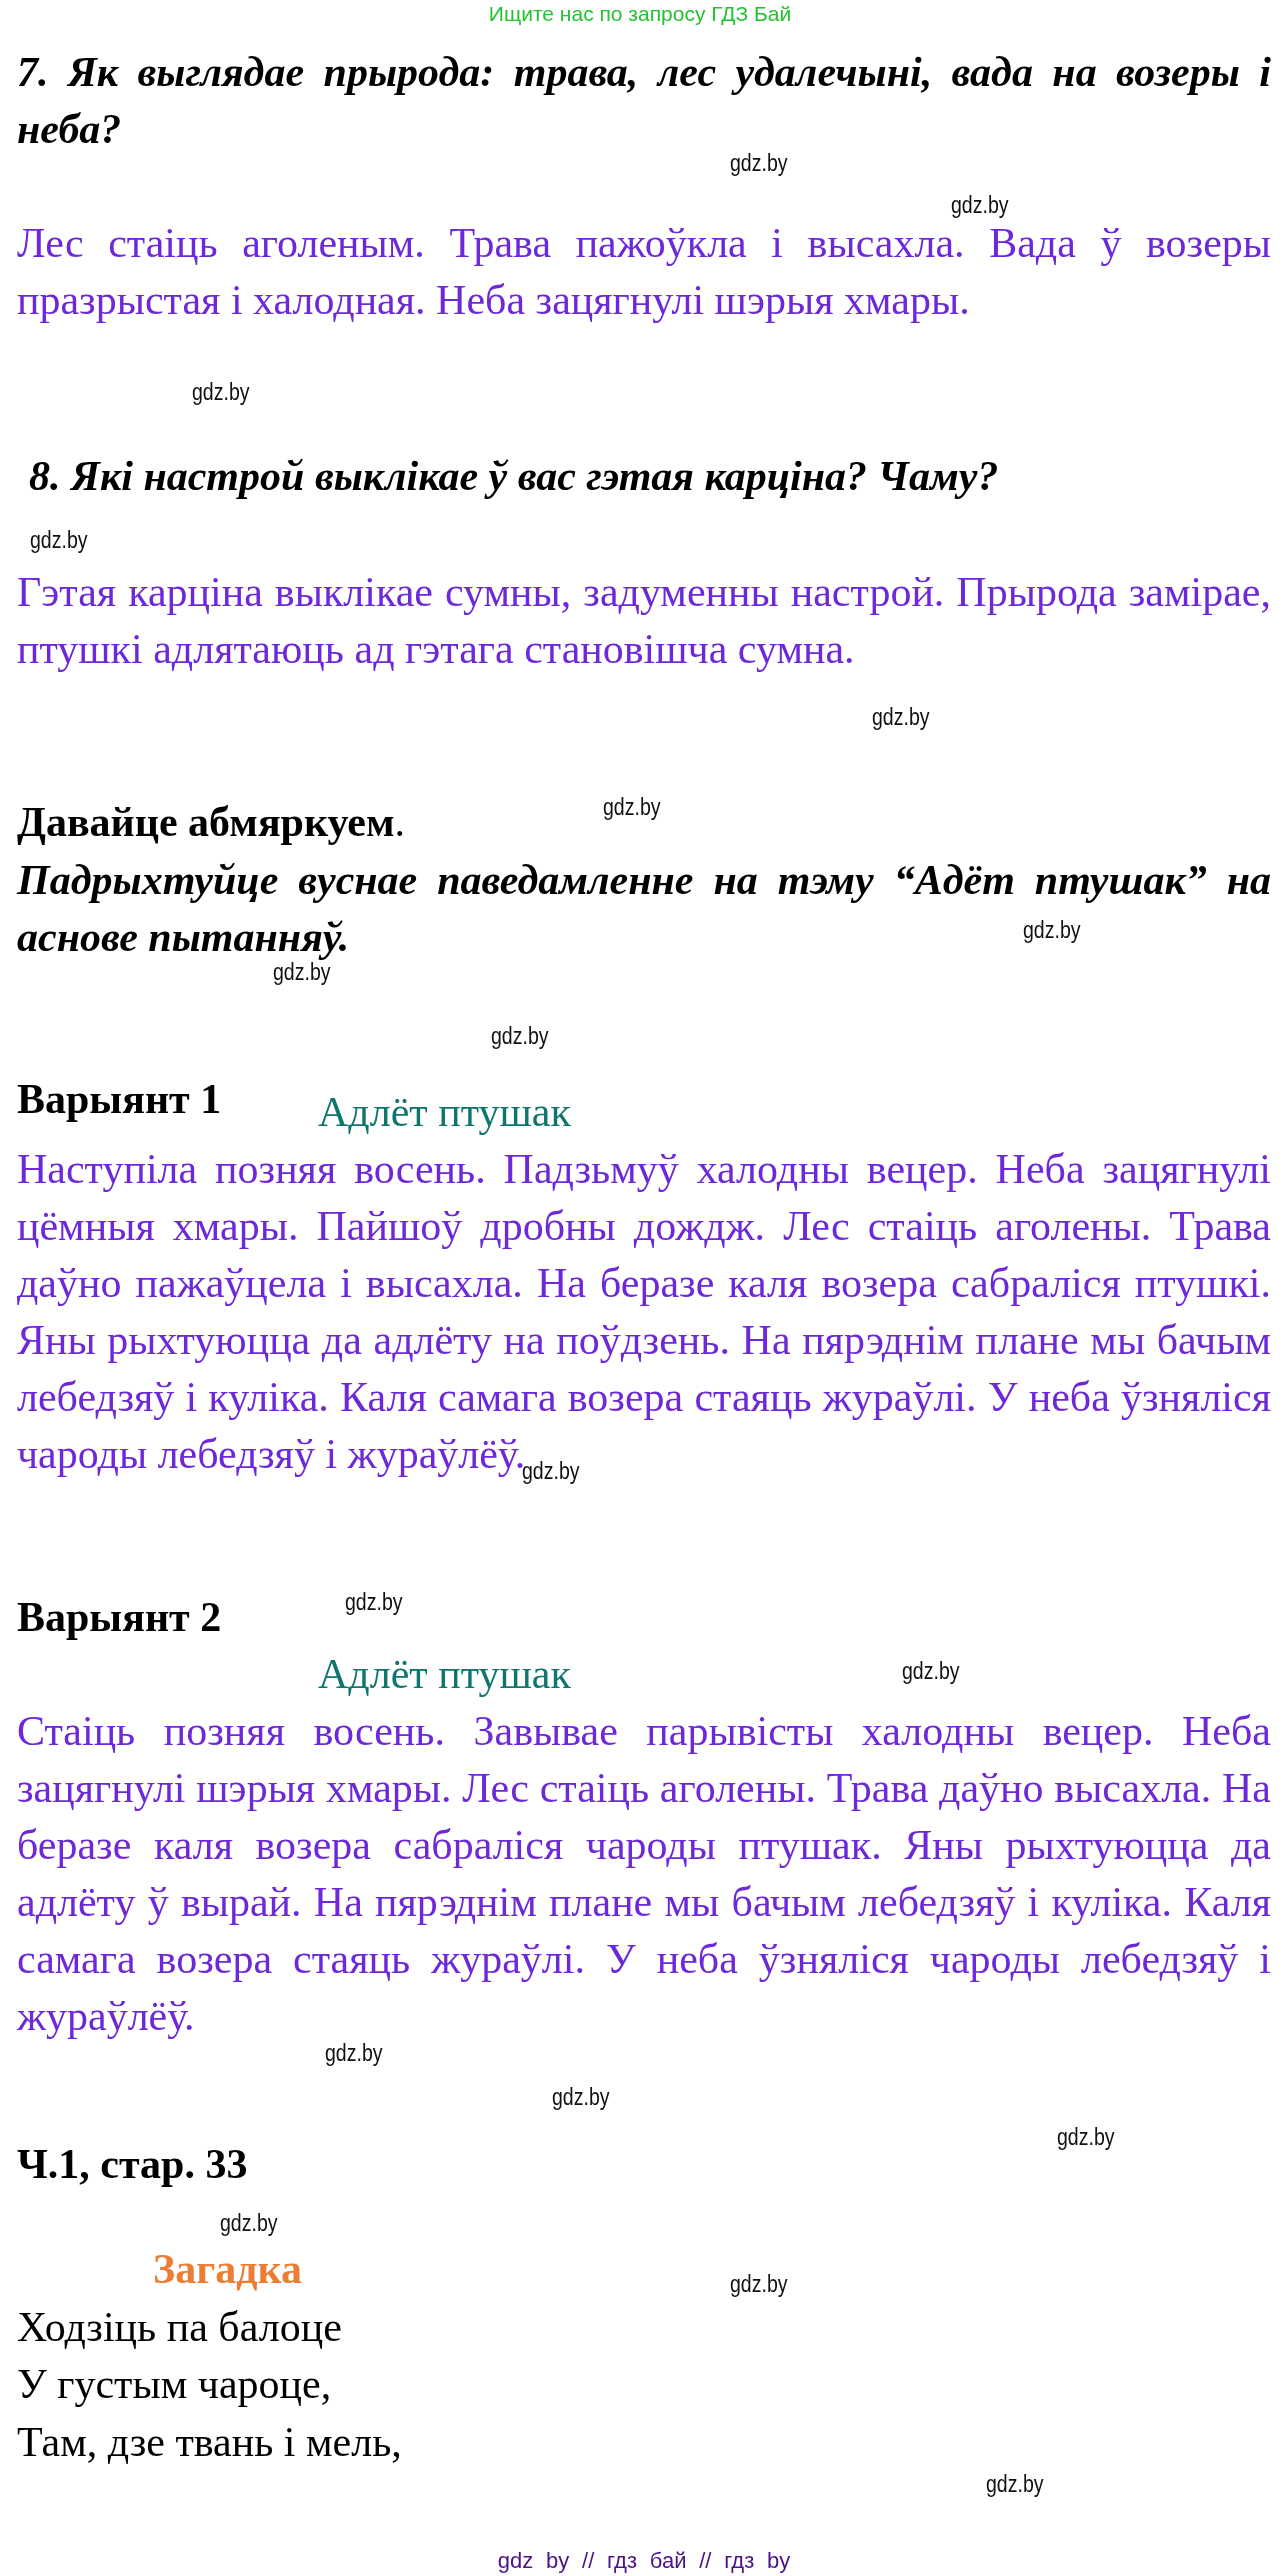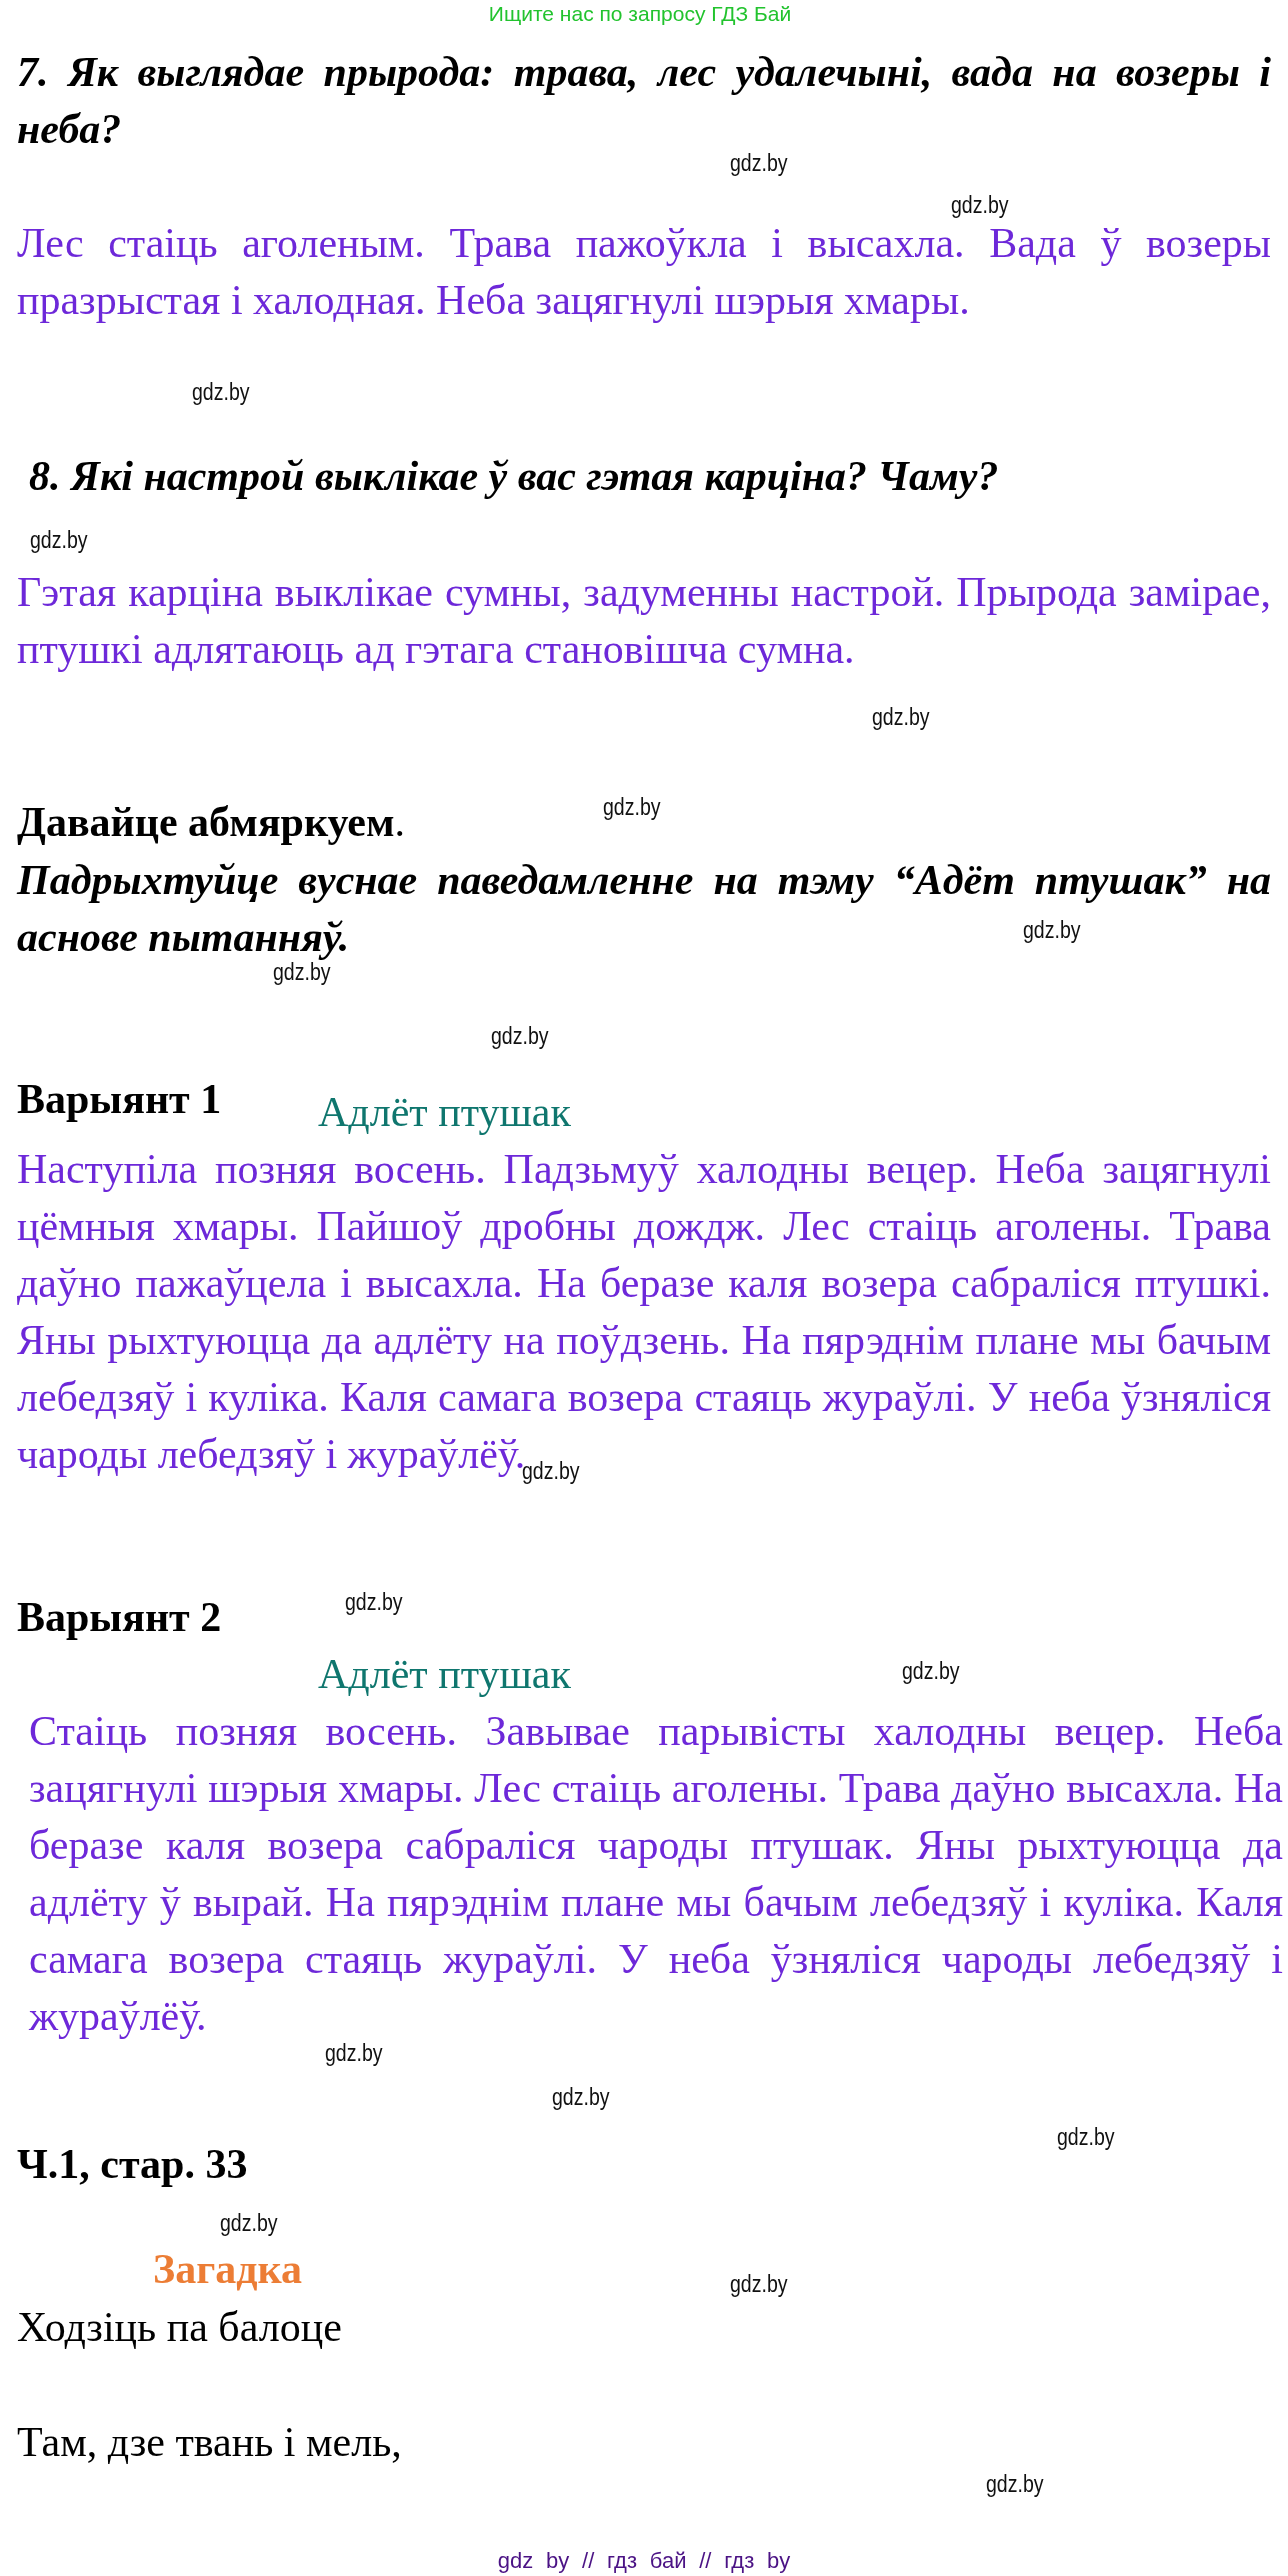--- a/index.html
+++ b/index.html
@@ -37,26 +37,27 @@
     <span>Давайце абмяркуем</span><span style="font-weight:normal">.</span>
   </div>
   <div class="q" style="top:852px;">Падрыхтуйце вуснае паведамленне на тэму “Адёт птушак” на аснове пытанняў.</div>
 
   <div class="h" style="top:1071px;">Варыянт 1</div>
   <div class="title" style="top:1084px;">Адлёт птушак</div>
   <div class="p" style="top:1141px;">Наступіла позняя восень. Падзьмуў халодны вецер. Неба зацягнулі цёмныя хмары. Пайшоў дробны дождж. Лес стаіць аголены. Трава даўно пажаўцела і высахла. На беразе каля возера сабраліся птушкі. Яны рыхтуюцца да адлёту на поўдзень. На пярэднім плане мы бачым лебедзяў і куліка. Каля самага возера стаяць жураўлі. У неба ўзняліся чароды лебедзяў і жураўлёў.</div>
 
   <div class="h" style="top:1589px;">Варыянт 2</div>
   <div class="title" style="top:1646px;">Адлёт птушак</div>
-  <div class="p" style="top:1703px;margin-left:12px;">Стаіць позняя восень. Завывае парывісты  халодны вецер. Неба зацягнулі шэрыя хмары. Лес стаіць аголены. Трава даўно высахла. На беразе каля возера сабраліся чароды птушак. Яны рыхтуюцца да адлёту ў вырай. На пярэднім плане мы бачым лебедзяў і куліка. Каля самага возера стаяць жураўлі. У неба ўзняліся чароды лебедзяў і жураўлёў.</div>
+  <div class="p" style="top:1703px;">Стаіць позняя восень. Завывае парывісты  халодны вецер. Неба зацягнулі шэрыя хмары. Лес стаіць аголены. Трава даўно высахла. На беразе каля возера сабраліся чароды птушак. Яны рыхтуюцца да адлёту ў вырай. На пярэднім плане мы бачым лебедзяў і куліка. Каля самага возера стаяць жураўлі. У неба ўзняліся чароды лебедзяў і жураўлёў.</div>
 
   <div class="h" style="top:2136px;">Ч.1, стар. 33</div>
 
   <div class="riddle-title" style="top:2245px;">Загадка</div>
   <div class="poem" style="top:2299px;">Ходзіць па балоце</div>
+  <div class="poem" style="top:2356px;">У густым чароце,</div>
   <div class="poem" style="top:2414px;">Там, дзе твань і мель,</div>
 
   <div class="wm" style="left:730px; top:150px;">gdz.by</div>
   <div class="wm" style="left:951px; top:192px;">gdz.by</div>
   <div class="wm" style="left:192px; top:379px;">gdz.by</div>
   <div class="wm" style="left:30px; top:527px;">gdz.by</div>
   <div class="wm" style="left:872px; top:704px;">gdz.by</div>
   <div class="wm" style="left:603px; top:794px;">gdz.by</div>
   <div class="wm" style="left:1023px; top:917px;">gdz.by</div>
   <div class="wm" style="left:273px; top:959px;">gdz.by</div>

